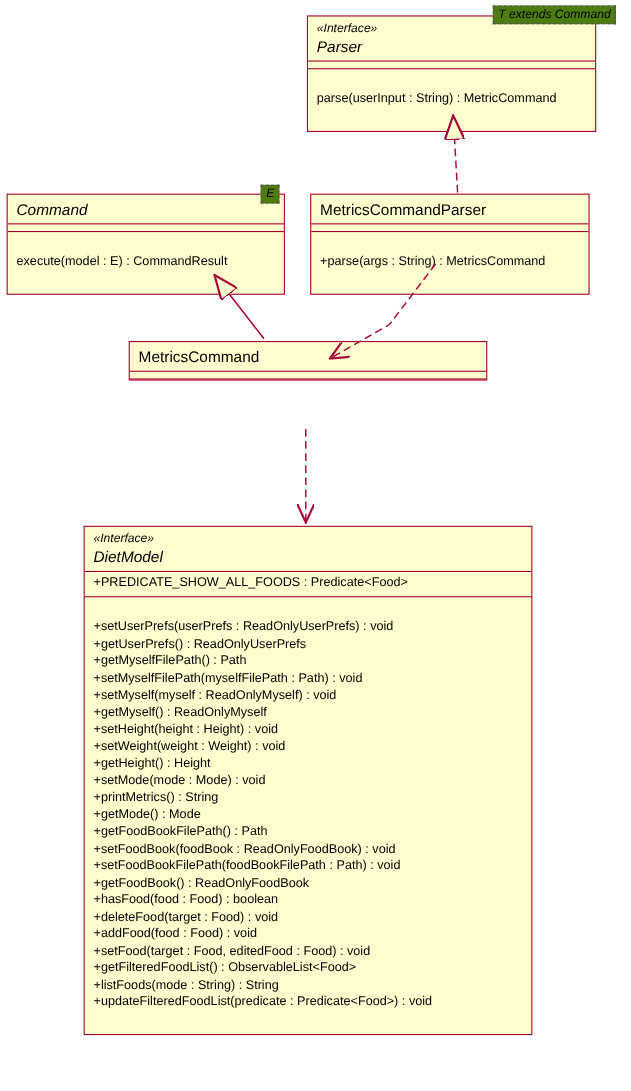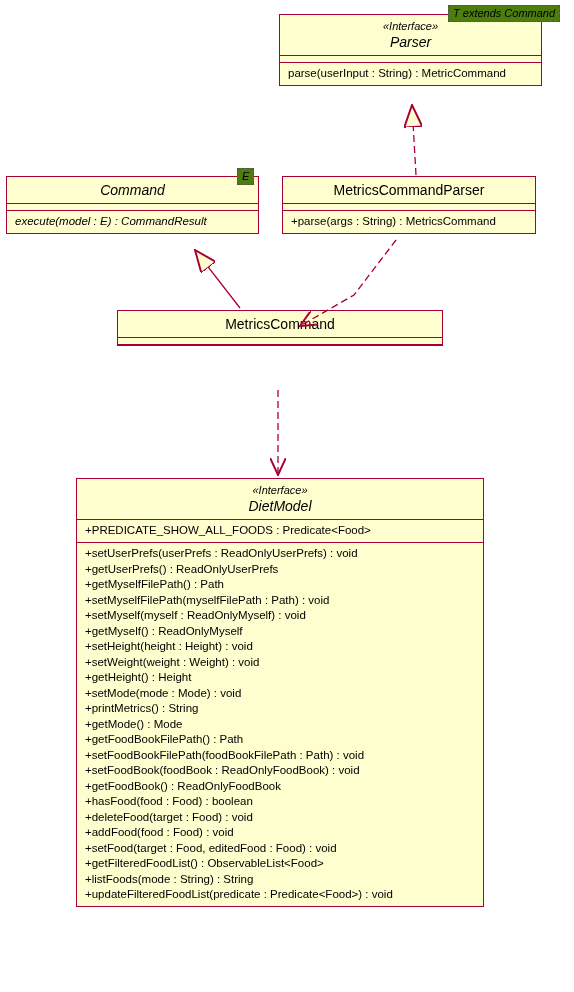--- a/index.html
+++ b/index.html
@@ -1,25 +1,25 @@
 <!DOCTYPE html>
 <html><head>
 <meta charset="utf-8">
 <style>
 html,body{margin:0;padding:0;font-family:"Segoe UI",Arial,sans-serif;font-size:12px;background:#fff}
 .canvas{position:relative;width:574px;height:992px}
 .box{position:absolute;background:#fefece;border:1.5px solid #a80036}
-.hdr{text-align:center;padding:4px 8px;border-bottom:1.5px solid #a80036;line-height:1.3}
+.hdr{text-align:left;padding:4px 8px;border-bottom:1.5px solid #a80036;line-height:1.3}
 .stereo{font-style:italic;font-size:11px}
 .cname{font-style:italic;font-size:14px}
 .cname-normal{font-style:normal;font-size:14px}
 .attrs{padding:3px 8px;border-bottom:1.5px solid #a80036;font-size:11.5px;line-height:1.35}
-.ops{padding:3px 8px;font-size:11.5px;line-height:1.35}
+.ops{padding:20px 8px;font-size:11.5px;line-height:1.35}
 .empty{height:6px;border-bottom:1.5px solid #a80036}
-.ital{font-style:italic}
+.ital{}
 .param-tag{position:absolute;background:#4d7c0f;border:1px dashed #555;font-style:italic;font-size:11px;padding:0 4px;line-height:15px}
 svg{position:absolute;top:0;left:0;pointer-events:none}
 </style>
 </head>
 <body>
 
 <div class="canvas">
 
   <div class="box" style="left:279px;top:14px;width:261px">
     <div class="hdr">
@@ -76,22 +76,22 @@
         <div>+setMyselfFilePath(myselfFilePath : Path) : void</div>
         <div>+setMyself(myself : ReadOnlyMyself) : void</div>
         <div>+getMyself() : ReadOnlyMyself</div>
         <div>+setHeight(height : Height) : void</div>
         <div>+setWeight(weight : Weight) : void</div>
         <div>+getHeight() : Height</div>
         <div>+setMode(mode : Mode) : void</div>
         <div>+printMetrics() : String</div>
         <div>+getMode() : Mode</div>
         <div>+getFoodBookFilePath() : Path</div>
+        <div>+setFoodBook(foodBook : ReadOnlyFoodBook) : void</div>
         <div>+setFoodBookFilePath(foodBookFilePath : Path) : void</div>
-        <div>+setFoodBook(foodBook : ReadOnlyFoodBook) : void</div>
         <div>+getFoodBook() : ReadOnlyFoodBook</div>
         <div>+hasFood(food : Food) : boolean</div>
         <div>+deleteFood(target : Food) : void</div>
         <div>+addFood(food : Food) : void</div>
         <div>+setFood(target : Food, editedFood : Food) : void</div>
         <div>+getFilteredFoodList() : ObservableList&lt;Food&gt;</div>
         <div>+listFoods(mode : String) : String</div>
         <div>+updateFilteredFoodList(predicate : Predicate&lt;Food&gt;) : void</div>
       </div>
   </div>

